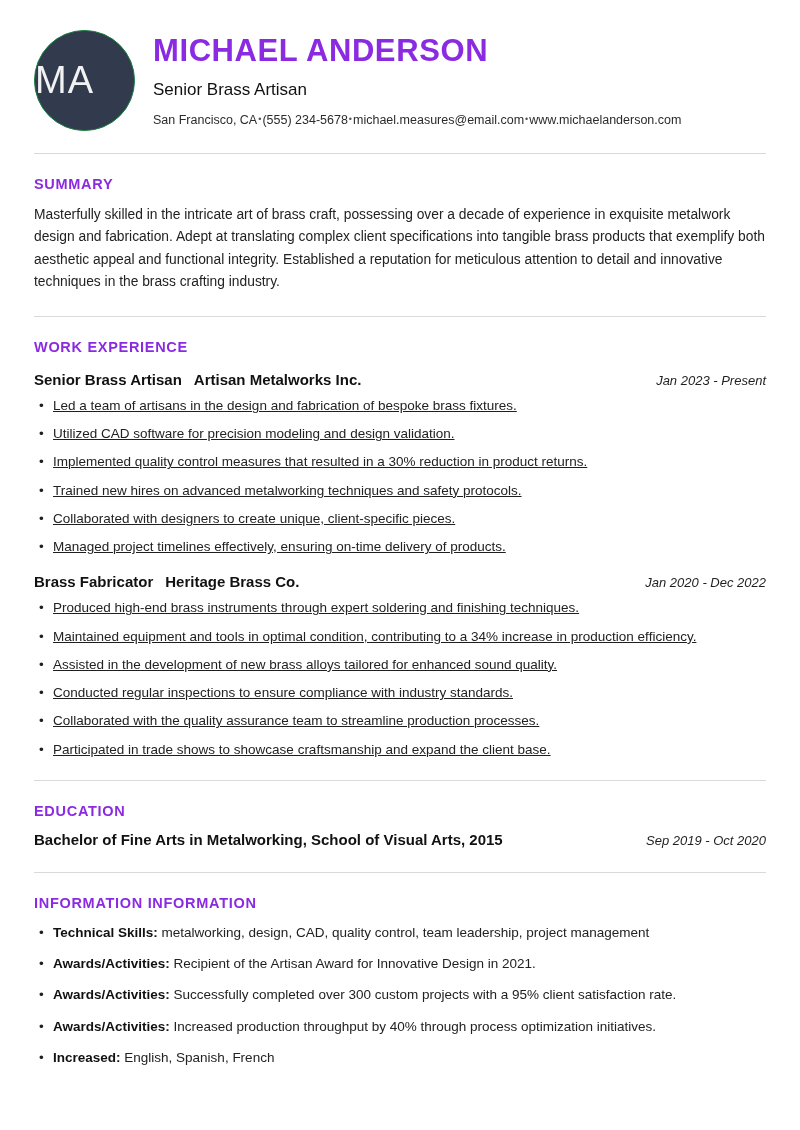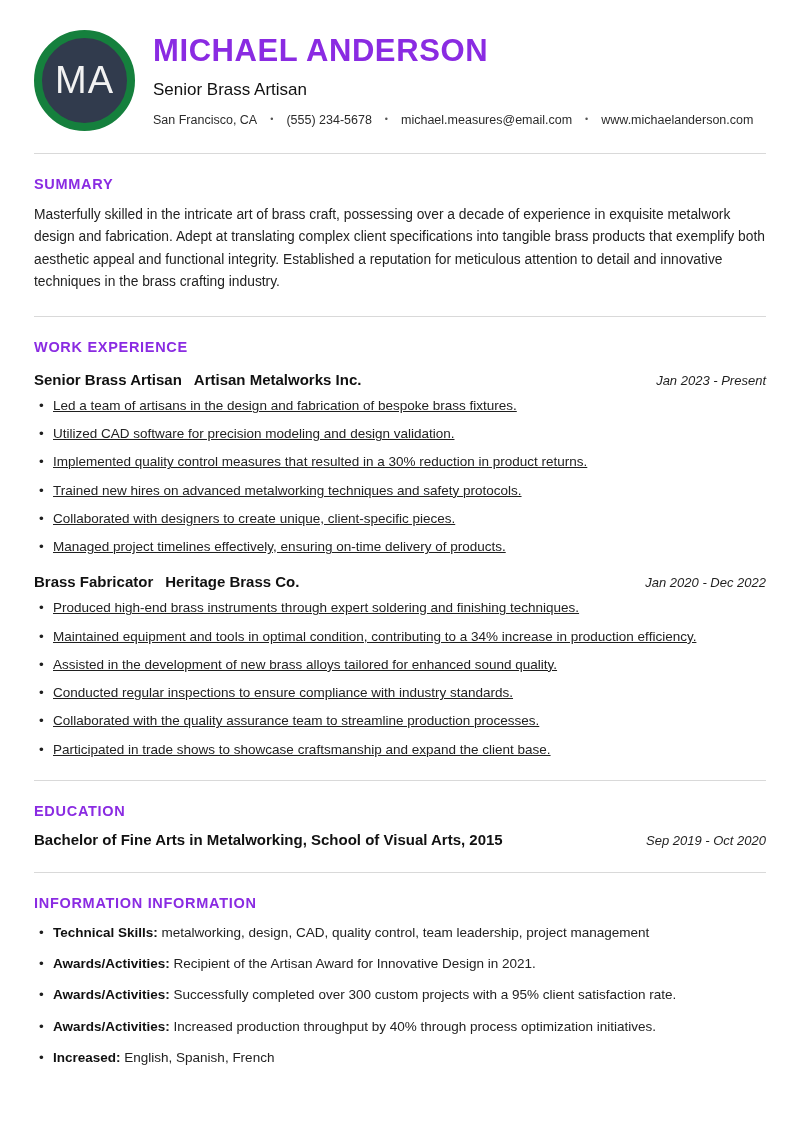--- a/index.html
+++ b/index.html
@@ -9,29 +9,29 @@
     min-height: 1130px;
     font-family: "Liberation Sans", sans-serif;
     color: #1f1f1f;
   }
   .page { padding: 30px 34px 40px 34px; }
 
   
   .header { display: flex; align-items: center; gap: 18px; padding-bottom: 22px; }
   .avatar {
     width: 101px; height: 101px; border-radius: 50%;
-    background: #313b4d; border: 8px solid #15803d;
-    display: flex; align-items: center; justify-content: center;
+    background: #313b4d; border: 1px solid #15803d;
+    display: flex; align-items: center; 
     flex: 0 0 auto;
   }
   .avatar-initials { color: #f2f2f2; font-size: 38px; letter-spacing: 1px; font-weight: 400; }
   .header-text { display: flex; flex-direction: column; }
   .name { color: #8a2be2; font-size: 31px; font-weight: bold; letter-spacing: 0.6px; line-height: 1.1; }
   .headline { margin-top: 11px; font-size: 17px; color: #111111; }
-  .contact-row { margin-top: 13px; display: flex; align-items: center; gap: 13px; font-size: 12.5px; color: #2b2b2b; flex-wrap: wrap; }
+  .contact-row { margin-top: 13px; display: flex; align-items: center; gap: 1px; font-size: 12.5px; color: #2b2b2b; flex-wrap: wrap; }
   .contact-sep { color: #555555; font-size: 9px; line-height: 1; }
   .contact-link { color: #2b2b2b; text-decoration: none; }
 
   .divider { border: none; border-top: 1px solid #d9d9d9; margin: 0; }
 
   
   .section { padding: 4px 0 6px 0; }
   .section-heading { color: #8a2be2; font-size: 14.5px; font-weight: bold; letter-spacing: 0.7px; margin: 18px 0 12px 0; }
   .summary-text { font-size: 13.8px; line-height: 1.63; color: #222222; margin-bottom: 16px; }
 

